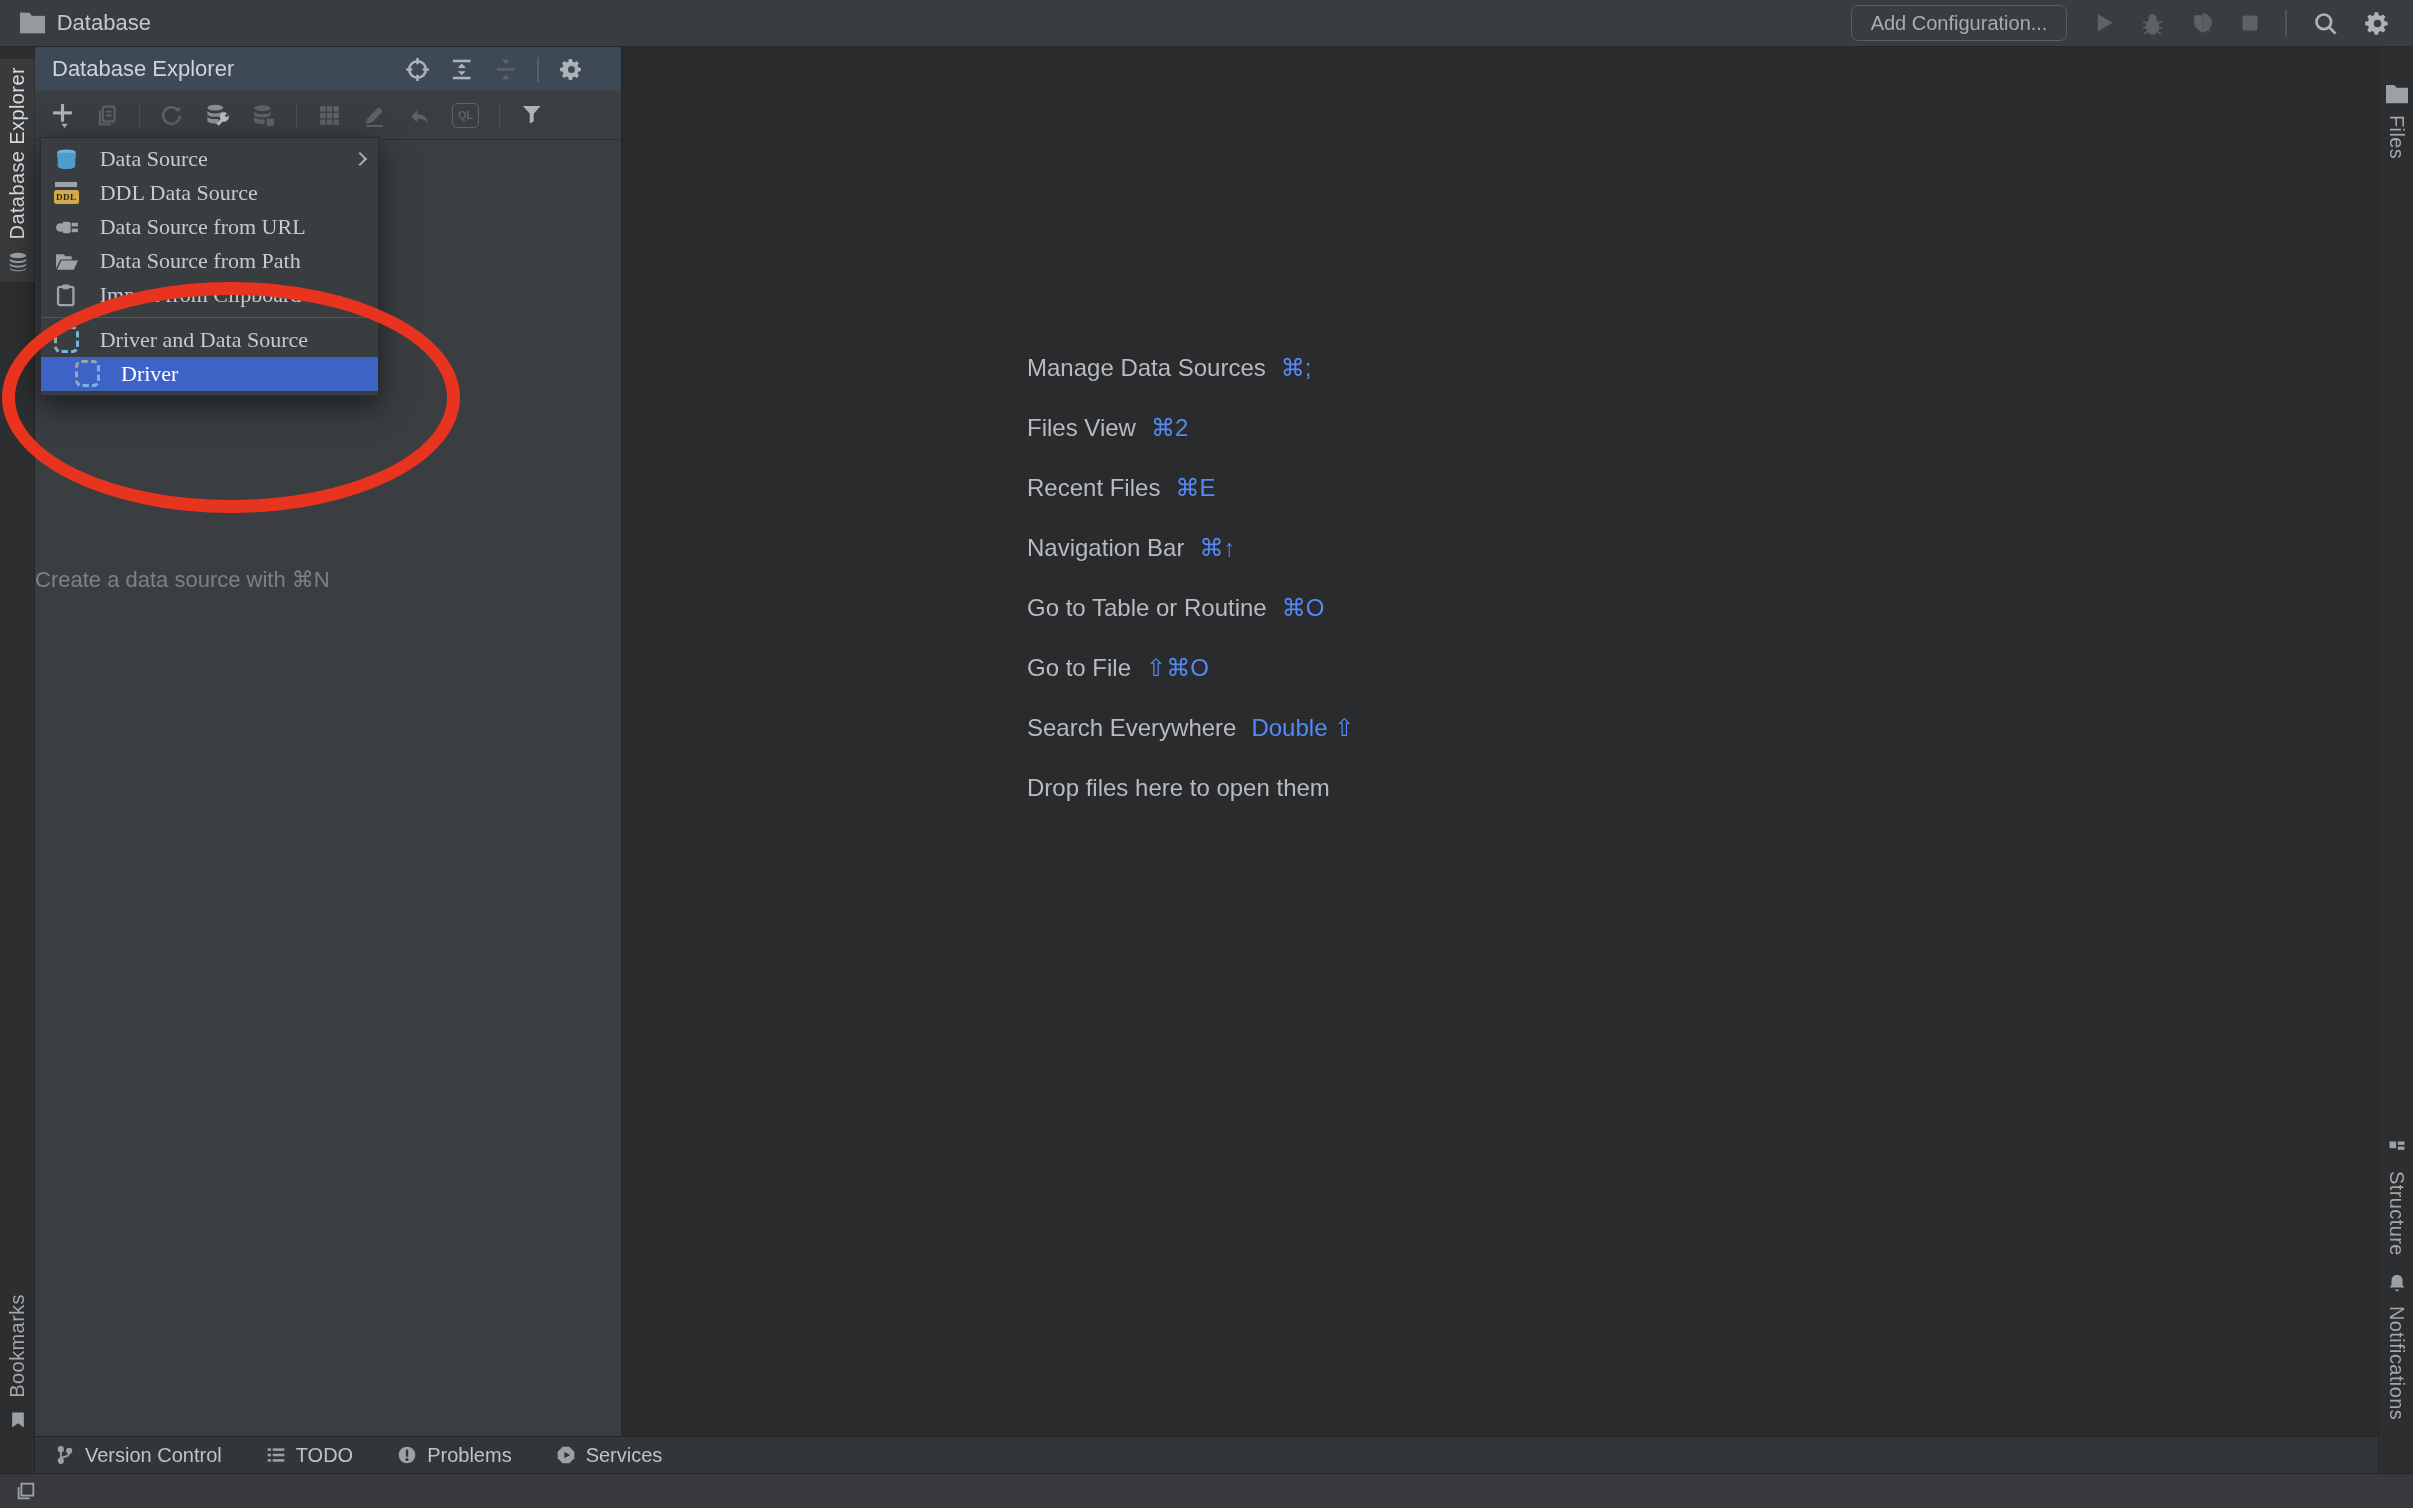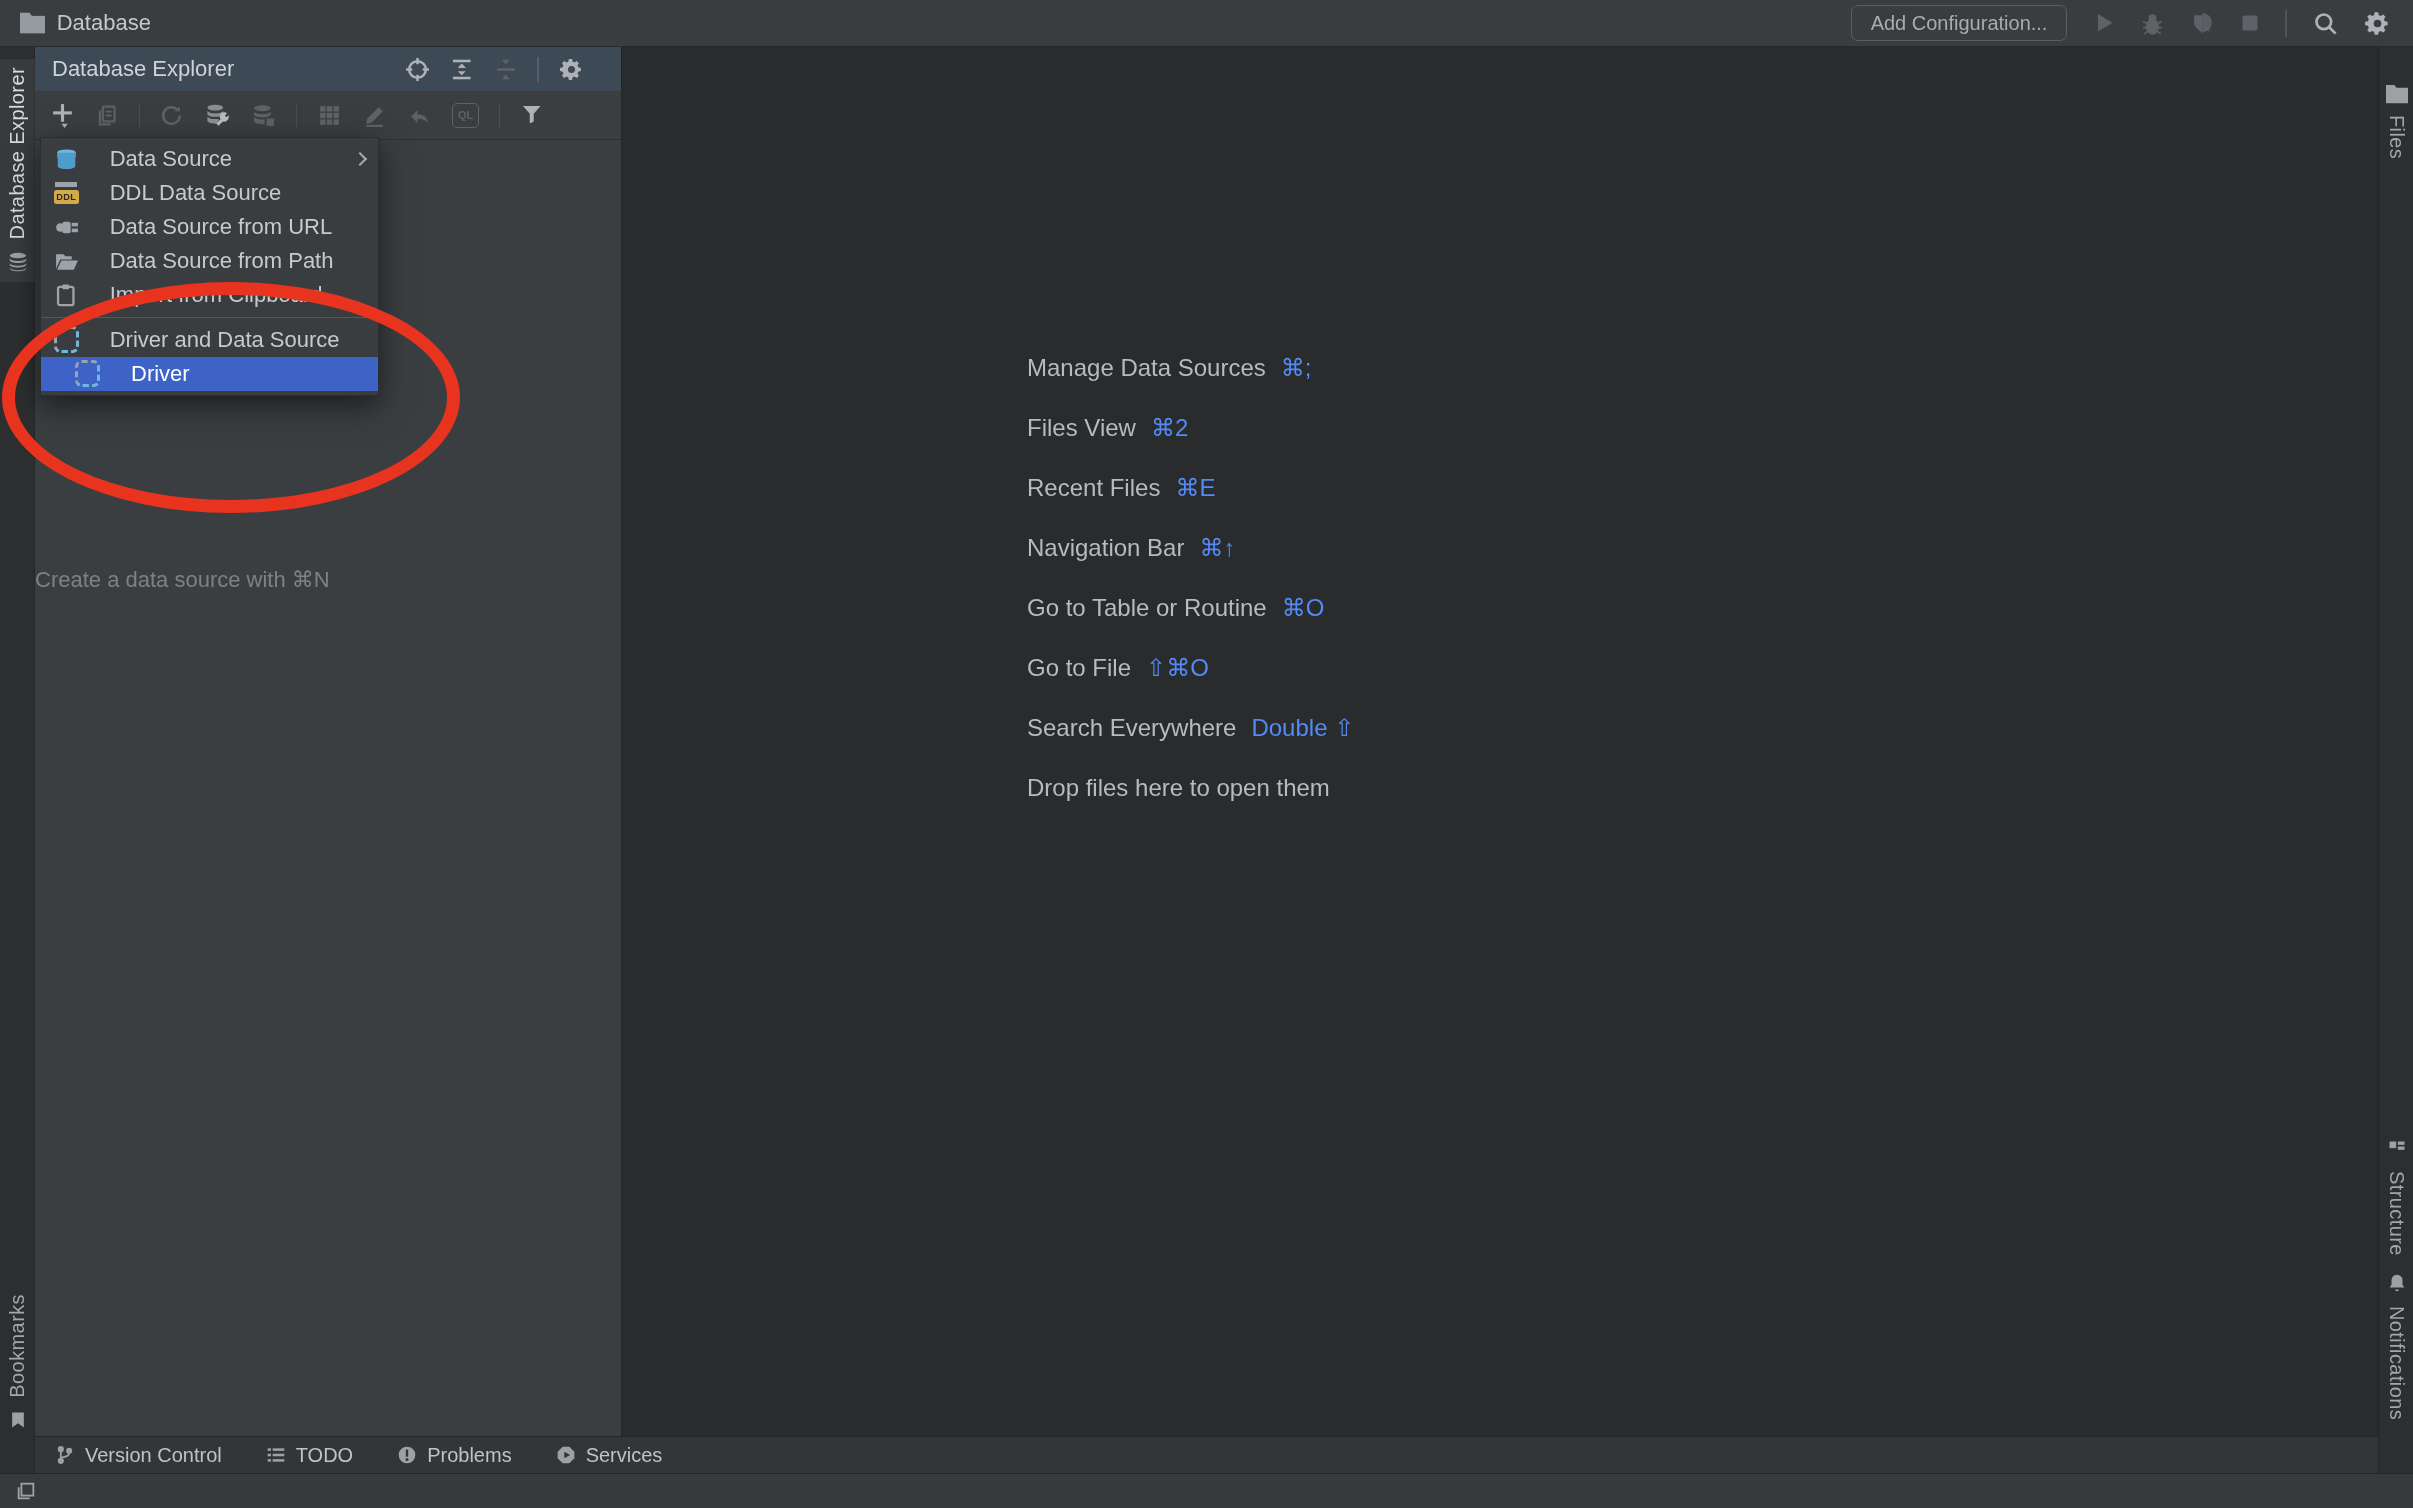--- a/index.html
+++ b/index.html
@@ -51,22 +51,22 @@
   
   .editor { position:absolute; left:622px; top:47px; width:1756px; height:1389px; background:#292B2C; }
   .shortcuts { position:absolute; left:405px; top:291px; }
   .sc-row { height:60px; display:flex; align-items:center; gap:15px; }
   .sc-label { font-size:24px; color:#B7BABE; }
   .sc-keys { font-size:24px; color:#548AF7; }
 
   
   .menu { position:absolute; left:40px; top:137px; width:339px; background:#3A3D40;
           border:0.8px solid #2B2D2F; box-shadow:0 10px 28.5px rgba(0,0,0,.55); padding:4.2px 0; z-index:5; }
-  .menu-item { height:34px; display:flex; align-items:center; gap:30px; padding:0 13.4px 0 11.7px;
-               font-size:22px; color:#C6CACE; cursor:default; }
+  .menu-item { height:34px; display:flex; align-items:center; gap:20px; padding:0 13.4px 0 11.7px;
+               font-size:22px; color:#C6CACE; cursor:default;font-family:Liberation Serif, serif; }
   .menu-item.selected { background:#3E63C7; color:#FFFFFF;padding-left:33px; }
   .menu-sep { height:0.8px; background:#55585B; margin:5px 0.8px; }
   .mi-icon { width:27px; display:flex; justify-content:center; flex:none; }
   .chevron { margin-left:auto; width:10px; height:10px; border-top:2.5px solid #A9ADB2;
              border-right:2.5px solid #A9ADB2; transform:rotate(45deg); }
 
   
   .ddl-ico { position:relative; width:25px; height:23.5px; }
   .ddl-ico::before { content:""; position:absolute; left:1.7px; top:0.8px; width:22px; height:5px; background:#9CA3A9; }
   .ddl-badge { position:absolute; left:0; bottom:0.8px; width:25px; height:14.2px; background:#D3A94C;

